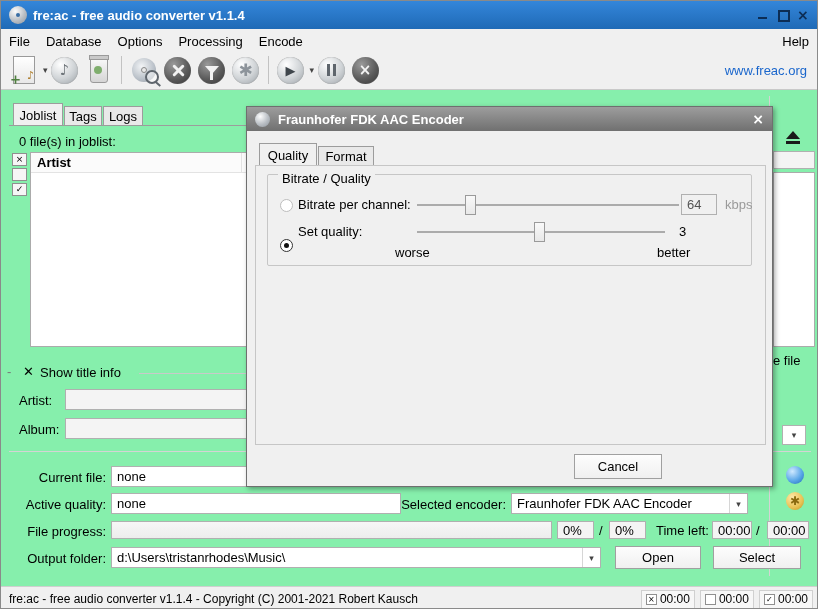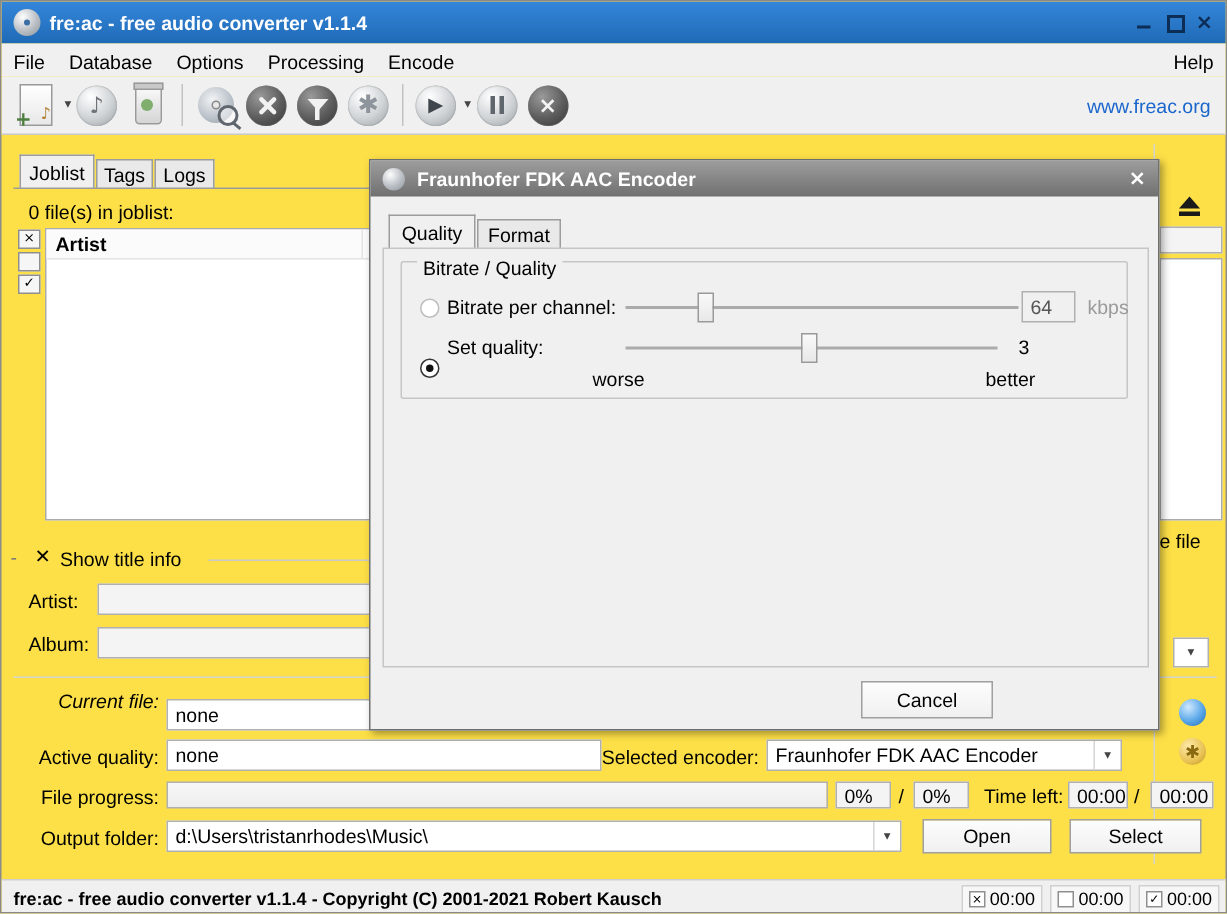--- a/index.html
+++ b/index.html
@@ -1,16 +1,16 @@
 <!DOCTYPE html>
 <html><head>
 <meta charset="utf-8">
 <style>
   html,body{margin:0;padding:0;background:#d6d6d6;}
-  #root{position:relative;width:818px;height:609px;background:#fde047;
+  #root{position:relative;width:818px;height:609px;background:#86efac;
         font-family:"Liberation Sans",sans-serif;font-size:13px;color:#000;
         border:1px solid #8a8a8a;box-sizing:border-box;overflow:hidden;}
   .abs{position:absolute;}
   .glyph{font-family:"DejaVu Sans",sans-serif;}
   
   .titlebar{left:0;top:0;width:818px;height:28px;background:linear-gradient(#3486da,#1f6ab6);
             display:flex;align-items:center;}
   .title-text{color:#fff;font-weight:bold;margin-left:6px;}
   .app-icon{width:18px;height:18px;margin-left:8px;border-radius:50%;
             background:radial-gradient(circle at 35% 30%,#fdfdfd,#b9bec4 55%,#8d949b);position:relative;}
@@ -232,21 +232,21 @@
   <div class="abs eject" style="left:780px;top:129px;"></div>
   <div class="abs field disabled" style="left:772px;top:150px;width:42px;height:18px;"></div>
   <div class="abs" style="left:772px;top:171px;width:42px;height:175px;background:#fff;border:1px solid #ababab;box-sizing:border-box;"></div>
   <div class="abs" style="left:772px;top:352px;">e file</div>
   <div class="abs combo" style="left:781px;top:424px;width:24px;height:20px;">
     <div class="arrow-box glyph" style="border-left:none;width:100%;">▾</div>
   </div>
   <div class="abs blue-orb" style="left:785px;top:465px;"></div>
   <div class="abs gold-gear glyph" style="left:785px;top:491px;">✱</div>
 
-  <div class="abs label-r" style="left:20px;top:459px;width:85px;font-style:italic;">Current file:</div>
+  <div class="abs label-r" style="left:20px;top:469px;width:85px;">Current file:</div>
   <div class="abs field" style="left:110px;top:465px;width:636px;height:21px;">
     <span>none</span>
   </div>
 
   <div class="abs label-r" style="left:10px;top:496px;width:95px;">Active quality:</div>
   <div class="abs field" style="left:110px;top:492px;width:290px;height:21px;">
     <span>none</span>
   </div>
   <div class="abs label-r" style="left:400px;top:496px;width:105px;">Selected encoder:</div>
   <div class="abs combo" style="left:510px;top:492px;width:237px;height:21px;">
@@ -266,21 +266,21 @@
 
   <div class="abs label-r" style="left:15px;top:550px;width:90px;">Output folder:</div>
   <div class="abs combo" style="left:110px;top:546px;width:490px;height:21px;">
     <div class="txt">d:\Users\tristanrhodes\Music\</div>
     <div class="arrow-box glyph">▾</div>
   </div>
   <div class="abs btn" style="left:614px;top:545px;width:86px;height:23px;">Open</div>
   <div class="abs btn" style="left:712px;top:545px;width:88px;height:23px;">Select</div>
 
   <div class="abs statusbar">
-    <div style="margin-left:8px;font-weight:bold;">fre:ac - free audio converter v1.1.4 - Copyright (C) 2001-2021 Robert Kausch</div>
+    <div style="margin-left:8px;">fre:ac - free audio converter v1.1.4 - Copyright (C) 2001-2021 Robert Kausch</div>
     <div style="margin-left:auto;display:flex;align-items:center;margin-right:6px;">
       <div class="sb-seg">
         <span class="sb-ico glyph">×</span>
         <span>00:00</span>
       </div>
       <div class="sb-seg">
         <span class="sb-ico glyph"></span>
         <span>00:00</span>
       </div>
       <div class="sb-seg">

